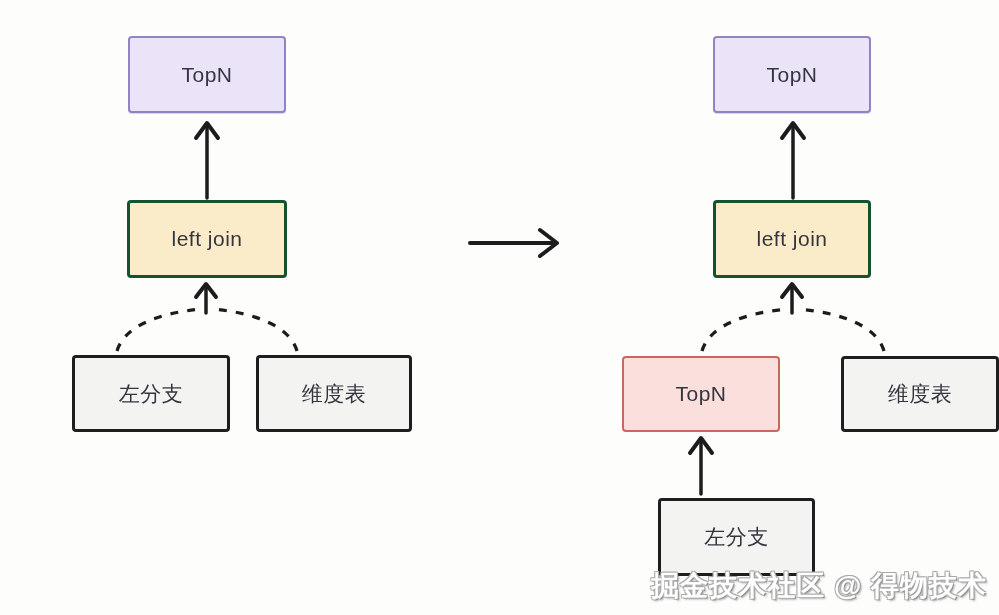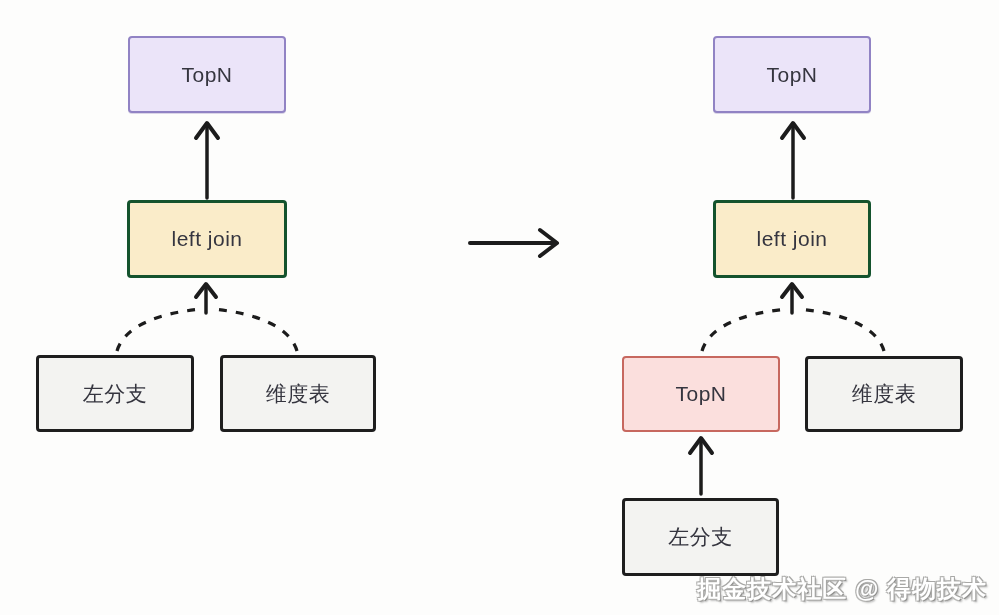--- a/index.html
+++ b/index.html
@@ -37,20 +37,21 @@
     border: 2.5px solid #9183c4;
     box-shadow: 0 1px 0 rgba(120,100,170,0.25);
   }
   .node-yellow {
     background: #faecc9;
     border: 3px solid #14532d;
   }
   .node-plain {
     background: #f3f3f1;
     border: 3px solid #1e1e1e;
+    margin-left: 36px;
   }
   .node-red {
     background: #fbdfdd;
     border: 2.5px solid #c7685f;
   }
   
   .l-topn        { left: 128px; top: 36px;  width: 158px; height: 77px; }
   .l-leftjoin    { left: 127px; top: 200px; width: 160px; height: 78px; }
   .l-leftbranch  { left: 36px;  top: 355px; width: 158px; height: 77px; }
   .l-dimtable    { left: 220px; top: 355px; width: 156px; height: 77px; }
@@ -58,21 +59,21 @@
   .r-topn        { left: 713px; top: 36px;  width: 158px; height: 77px; }
   .r-leftjoin    { left: 713px; top: 200px; width: 158px; height: 78px; }
   .r-topnred     { left: 622px; top: 356px; width: 158px; height: 76px; }
   .r-dimtable    { left: 805px; top: 356px; width: 158px; height: 76px; }
   .r-leftbranch  { left: 622px; top: 498px; width: 157px; height: 78px; }
 
   .watermark {
     position: absolute;
     right: 12px;
     bottom: 10px;
-    font-size: 24px;
+    font-size: 28px;
     font-weight: bold;
     color: #ffffff;
     letter-spacing: 1px;
     text-shadow:
       -1px -1px 0 #a8a8a6,
        1px -1px 0 #a8a8a6,
       -1px  1px 0 #b8b8b6,
        1px  1px 0 #8f8f8d,
        2px  2px 2px rgba(90,90,90,0.45);
     white-space: nowrap;

